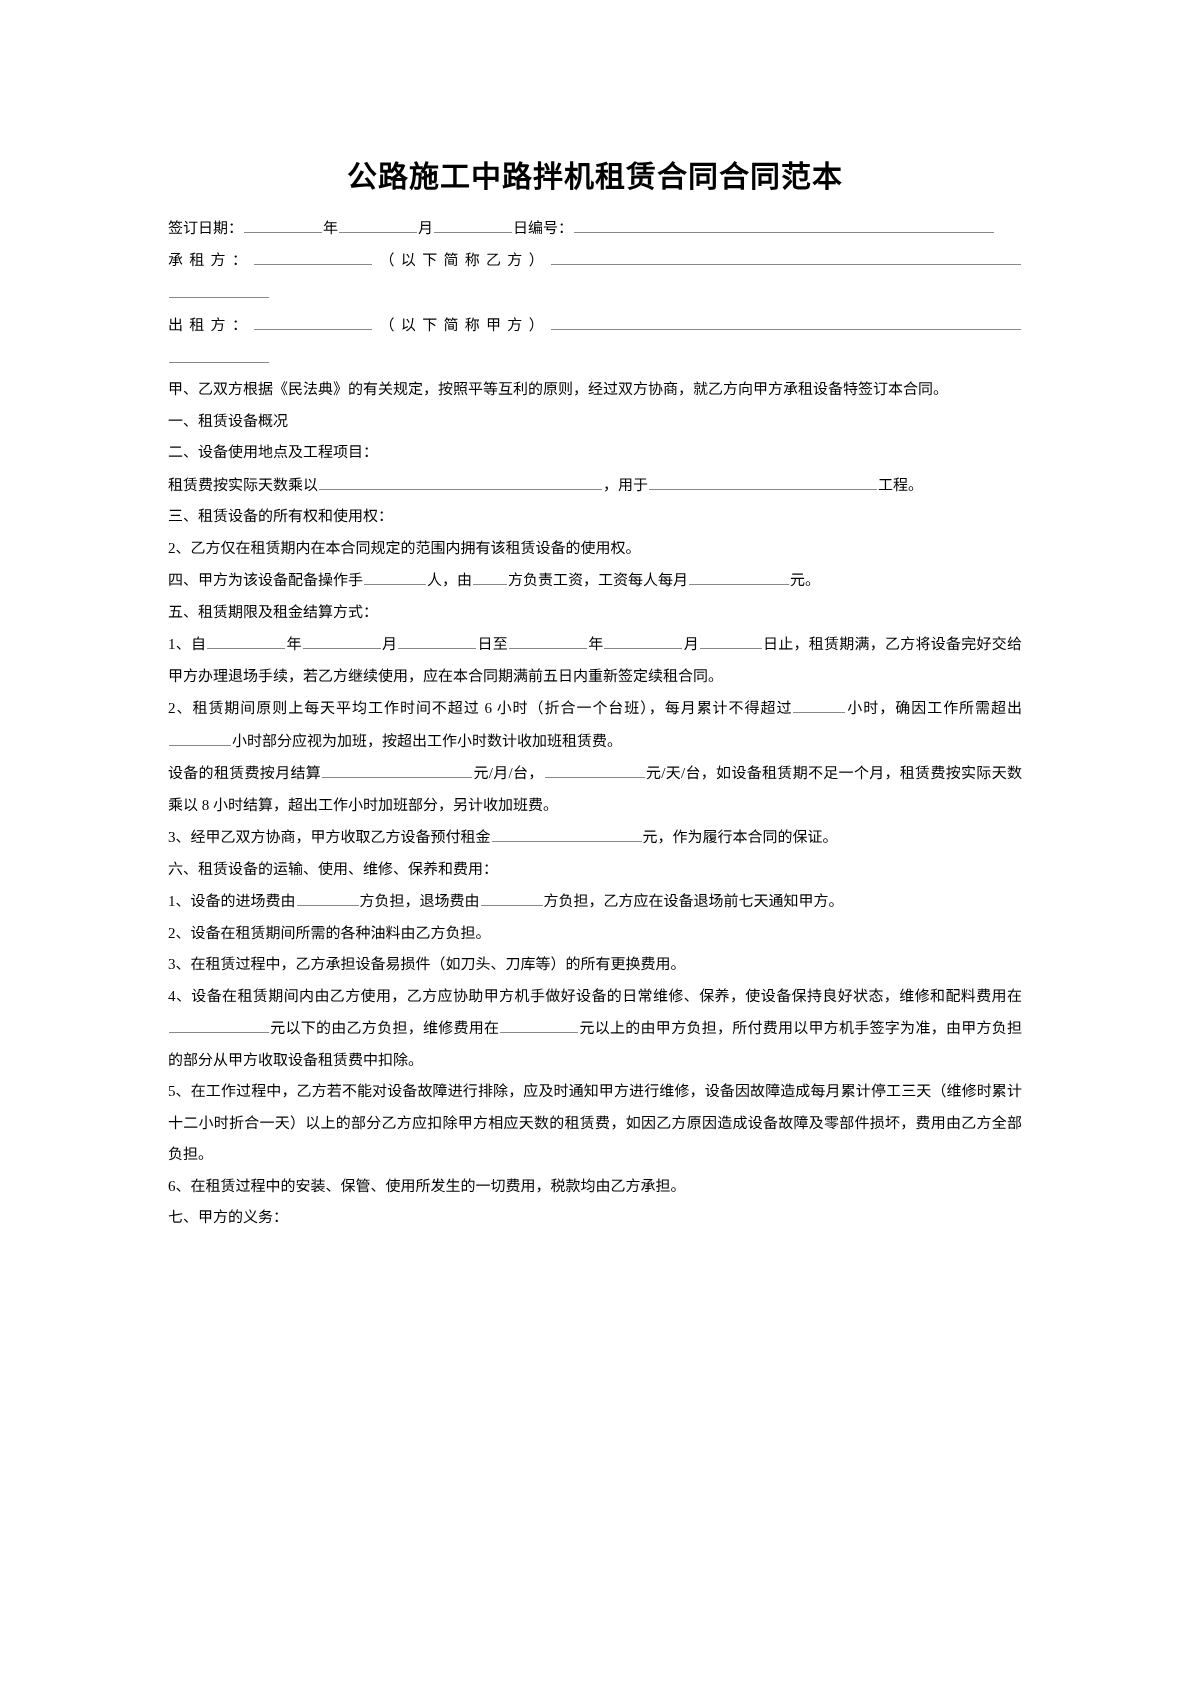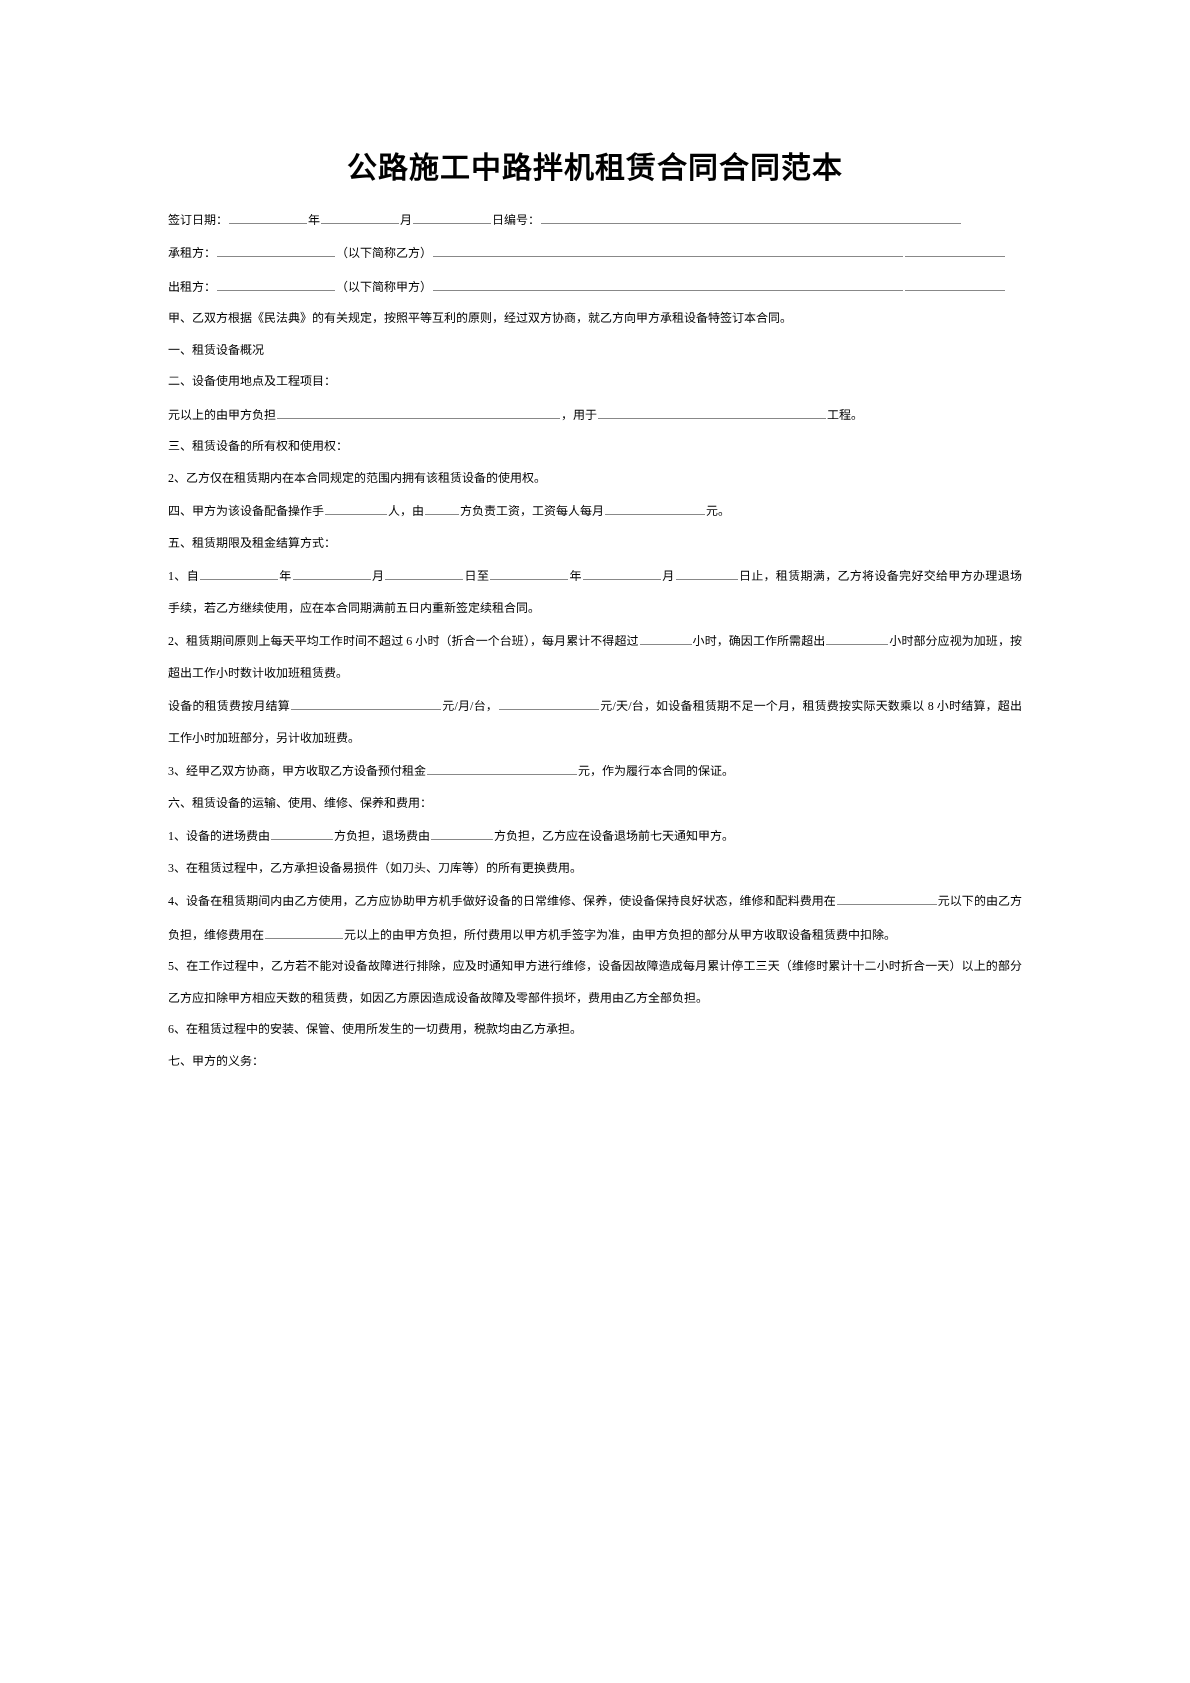--- a/index.html
+++ b/index.html
@@ -25,25 +25,25 @@
     left: 168px;
     top: 140px;
     width: 854px;
   }
   .doc-title {
     font-size: 30px;
     font-weight: bold;
     text-align: center;
     letter-spacing: 1px;
     line-height: 1.35;
-    margin: 8px 0 14px 0;
+    margin: 17px 0 14px 0;
     font-family: "Liberation Sans", "DejaVu Sans", sans-serif;
   }
   .para {
-    font-size: 12px;
+    font-size: 15px;
     line-height: 31.5px;
     text-align: justify;
     text-justify: inter-ideograph;
     margin: 0;
     word-break: break-all;
     white-space: pre-wrap;
   }
   .blank {
     display: inline-block;
     border-bottom: 1px solid #888888;
@@ -76,21 +76,21 @@
     <p class="para"><span>承租方：</span><span class="blank b-ml"></span><span>（以下简称乙方）</span><span class="blank b-w2"></span><span class="blank b-m"></span></p>
 
     <p class="para"><span>出租方：</span><span class="blank b-ml"></span><span>（以下简称甲方）</span><span class="blank b-w2"></span><span class="blank b-m"></span></p>
 
     <p class="para">甲、乙双方根据《民法典》的有关规定，按照平等互利的原则，经过双方协商，就乙方向甲方承租设备特签订本合同。</p>
 
     <p class="para">一、租赁设备概况</p>
 
     <p class="para">二、设备使用地点及工程项目：</p>
 
-    <p class="para"><span>元以上的由甲方负担</span><span class="blank b-xxl"></span><span>，用于</span><span class="blank b-xl"></span><span>工程。</span></p>
+    <p class="para"><span>租赁费按实际天数乘以</span><span class="blank b-xxl"></span><span>，用于</span><span class="blank b-xl"></span><span>工程。</span></p>
 
     <p class="para">三、租赁设备的所有权和使用权：</p>
     <p class="para">2、乙方仅在租赁期内在本合同规定的范围内拥有该租赁设备的使用权。</p>
 
     <p class="para"><span>四、甲方为该设备配备操作手</span><span class="blank b-s"></span><span>人，由</span><span class="blank b-xxs"></span><span>方负责工资，工资每人每月</span><span class="blank b-m"></span><span>元。</span></p>
 
     <p class="para">五、租赁期限及租金结算方式：</p>
 
     <p class="para"><span>1、自</span><span class="blank b-sm"></span><span>年</span><span class="blank b-sm"></span><span>月</span><span class="blank b-sm"></span><span>日至</span><span class="blank b-sm"></span><span>年</span><span class="blank b-sm"></span><span>月</span><span class="blank b-s"></span><span>日止，租赁期满，乙方将设备完好交给甲方办理退场手续，若乙方继续使用，应在本合同期满前五日内重新签定续租合同。</span></p>
 
@@ -98,20 +98,21 @@
 
     <p class="para"><span>设备的租赁费按月结算</span><span class="blank b-l"></span><span>元/月/台，</span><span class="blank b-m"></span><span>元/天/台，如设备租赁期不足一个月，租赁费按实际天数乘以 8 小时结算，超出工作小时加班部分，另计收加班费。</span></p>
 
     <p class="para"><span>3、经甲乙双方协商，甲方收取乙方设备预付租金</span><span class="blank b-l"></span><span>元，作为履行本合同的保证。</span></p>
 
 
     <p class="para">六、租赁设备的运输、使用、维修、保养和费用：</p>
 
     <p class="para"><span>1、设备的进场费由</span><span class="blank b-s"></span><span>方负担，退场费由</span><span class="blank b-s"></span><span>方负担，乙方应在设备退场前七天通知甲方。</span></p>
 
+    <p class="para">2、设备在租赁期间所需的各种油料由乙方负担。</p>
     <p class="para">3、在租赁过程中，乙方承担设备易损件（如刀头、刀库等）的所有更换费用。</p>
 
     <p class="para"><span>4、设备在租赁期间内由乙方使用，乙方应协助甲方机手做好设备的日常维修、保养，使设备保持良好状态，维修和配料费用在</span><span class="blank b-m"></span><span>元以下的由乙方负担，维修费用在</span><span class="blank b-sm"></span><span>元以上的由甲方负担，所付费用以甲方机手签字为准，由甲方负担的部分从甲方收取设备租赁费中扣除。</span></p>
 
     <p class="para">5、在工作过程中，乙方若不能对设备故障进行排除，应及时通知甲方进行维修，设备因故障造成每月累计停工三天（维修时累计十二小时折合一天）以上的部分乙方应扣除甲方相应天数的租赁费，如因乙方原因造成设备故障及零部件损坏，费用由乙方全部负担。</p>
     <p class="para">6、在租赁过程中的安装、保管、使用所发生的一切费用，税款均由乙方承担。</p>
 
     <p class="para">七、甲方的义务：</p>
 
   </div>

